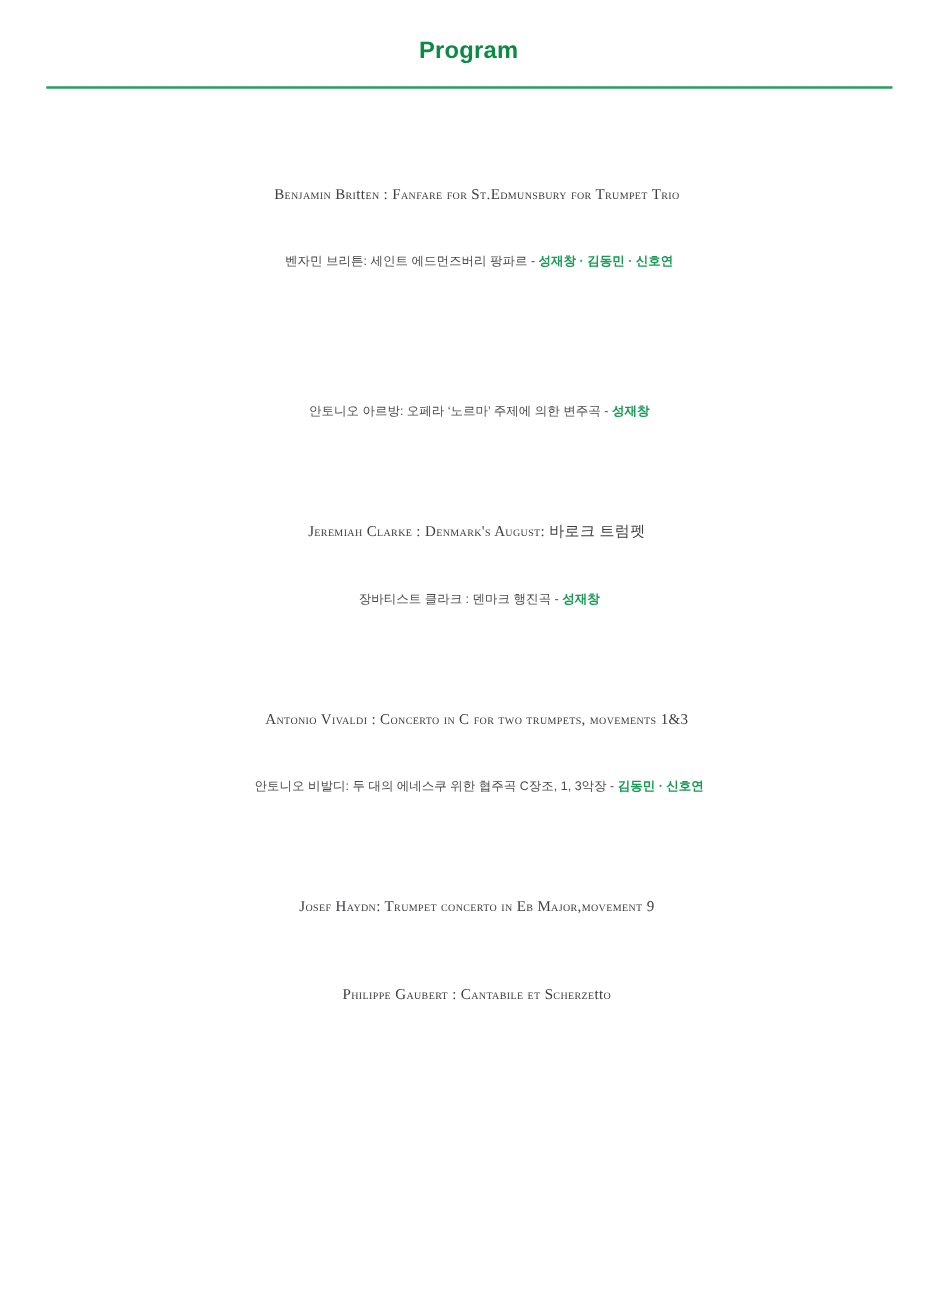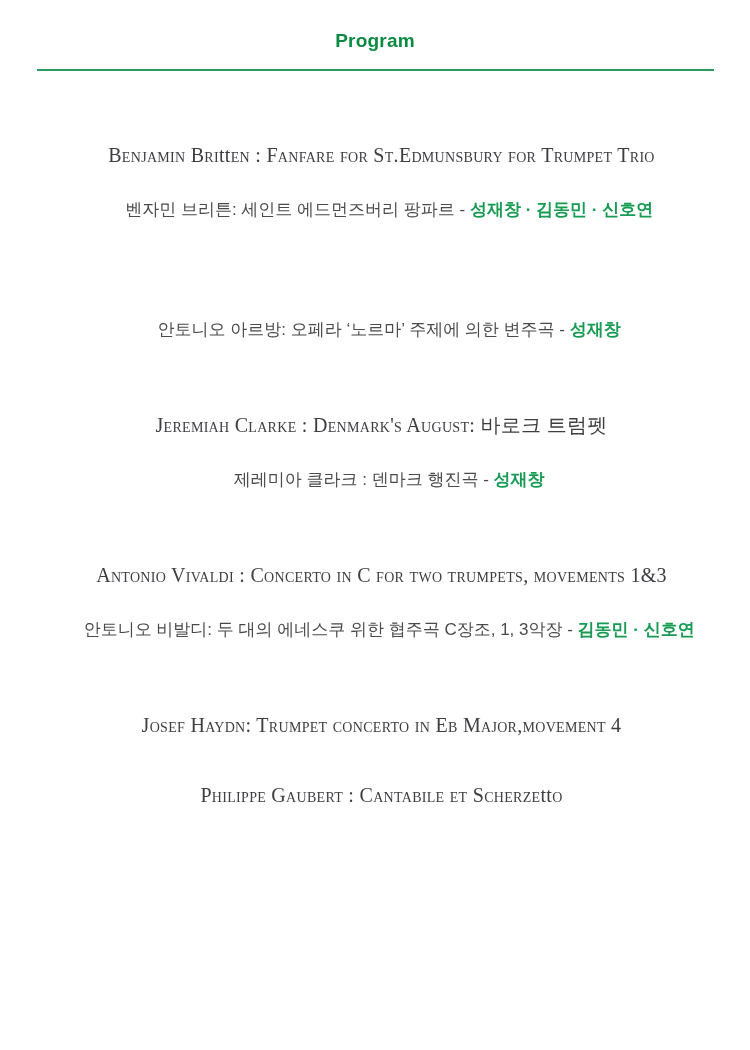--- a/index.html
+++ b/index.html
@@ -25,30 +25,30 @@
     margin: 17px 36px 0 37px;
     border: none;
     border-top: 2px solid #2a9e5c;
     height: 0;
   }
   .program-list { padding-top: 70px; }
   .item { text-align: center; margin-bottom: 42px; }
   .piece-title {
     font-family: "Liberation Serif", "DejaVu Serif", serif;
     font-variant: small-caps;
-    font-size: 20px;
+    font-size: 12px;
     line-height: 28px;
     color: #3d3d42;
     letter-spacing: 0.3px;
     padding-left: 13px;
   }
   .piece-title .lig { font-variant: normal; }
   .piece-subtitle {
     margin-top: 2px;
-    font-size: 17px;
+    font-size: 10px;
     line-height: 26px;
     color: #4a4a4a;
     white-space: pre-wrap;
   }
   .performers { color: #179b52; font-weight: 700; }
 </style>
 </head>
 <body>
 
 <div class="page">
@@ -67,33 +67,33 @@
   <div class="item">
     <div class="piece-subtitle">
       <span>안토니오 아르방: 오페라 ‘노르마’ 주제에 의한 변주곡</span><span> - </span><span class="performers">성재창</span>
     </div>
   </div>
 
 
   <div class="item">
     <div class="piece-title">Jeremiah Clarke : Denmark's August: 바로크 트럼펫</div>
     <div class="piece-subtitle">
-      <span>제레미아 클라크 : 덴마크 행진곡</span><span> - </span><span class="performers">성재창</span>
+      <span>장바티스트 클라크 : 덴마크 행진곡</span><span> - </span><span class="performers">성재창</span>
     </div>
   </div>
 
   <div class="item">
     <div class="piece-title">Antonio Vivaldi : Concerto in C for two trumpets, movements 1&amp;3</div>
     <div class="piece-subtitle">
       <span>안토니오 비발디: 두 대의 에네스쿠 위한 협주곡 C장조, 1, 3악장</span><span> - </span><span class="performers">김동민 · 신호연</span>
     </div>
   </div>
 
   <div class="item">
-    <div class="piece-title">Josef Haydn: Trumpet concerto in Eb Major,movement 4</div>
+    <div class="piece-title">Josef Haydn: Trumpet concerto in Eb Major,movement 9</div>
   </div>
 
   <div class="item">
     <div class="piece-title">Philippe Gaubert : Cantabile et Scherze<span class="lig">tt</span>o</div>
 
   </div>
 
 </div>
 </div>
 

